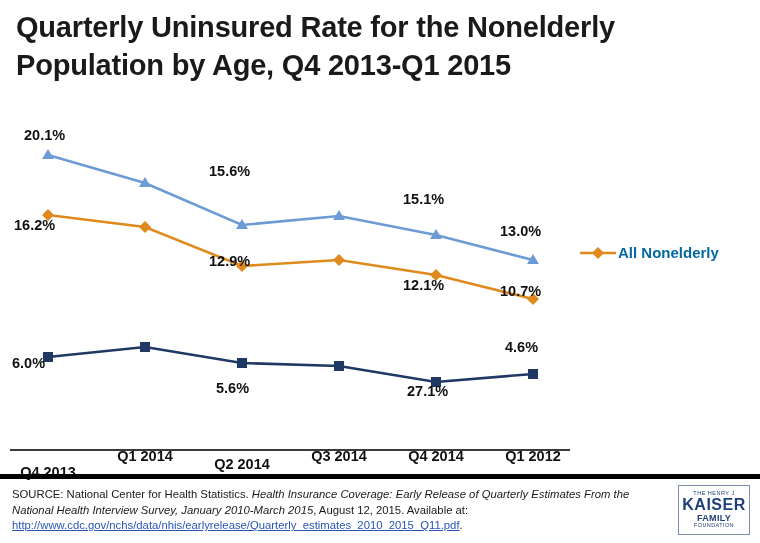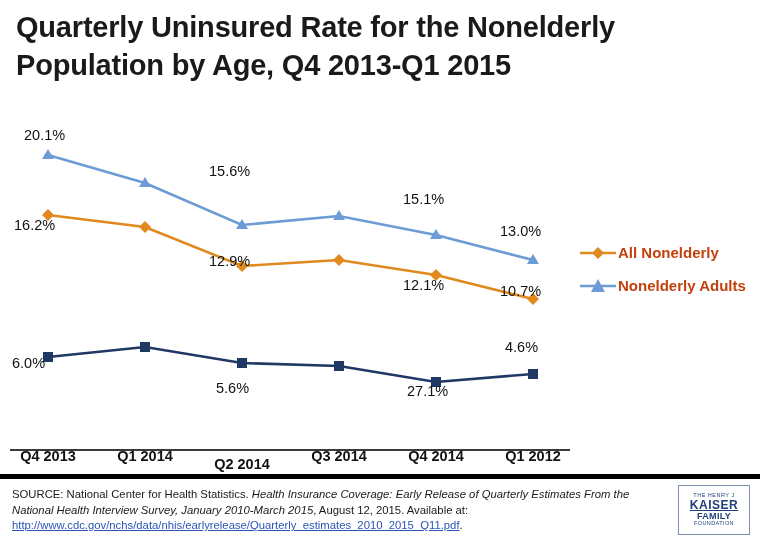--- a/index.html
+++ b/index.html
@@ -45,21 +45,21 @@
   .axis-label {
     position: absolute;
     font-size: 14.5px;
     font-weight: bold;
     color: #111111;
     text-align: center;
   }
   .dlabel {
     position: absolute;
     font-size: 14.5px;
-    font-weight: normal;
+    font-weight: bold;
     color: #111111;
     white-space: nowrap;
   }
   .legend {
     position: absolute;
     left: 578px;
     top: 236px;
     width: 180px;
   }
   .legend-row {
@@ -70,21 +70,21 @@
   .legend-mark {
     width: 40px;
     height: 18px;
     flex: 0 0 40px;
     position: relative;
   }
   .legend-mark svg { display: block; }
   .legend-text {
     font-size: 15px;
     font-weight: bold;
-    color: #c2410c;
+    color: #0369a1;
     white-space: nowrap;
   }
   .footer {
     position: absolute;
     left: 0;
     top: 474px;
     width: 760px;
     height: 69px;
     border-top: 5px solid #000000;
     box-sizing: border-box;
@@ -114,21 +114,21 @@
     border: 1px solid #7f8fb0;
     box-sizing: border-box;
     display: flex;
     flex-direction: column;
     align-items: center;
     justify-content: center;
     color: #1f3f7a;
     line-height: 1.05;
   }
   .kff .k1 { font-size: 5.5px; letter-spacing: .5px; }
-  .kff .k2 { font-size: 12px; font-weight: bold; letter-spacing: .5px; text-decoration: underline; }
+  .kff .k2 { font-size: 16px; font-weight: bold; letter-spacing: .5px; }
   .kff .k3 { font-size: 9px; font-weight: bold; letter-spacing: .3px; }
   .kff .k4 { font-size: 5.5px; letter-spacing: .4px; }
   .axis-band {
     position: absolute;
     left: 0;
     top: 440px;
     width: 760px;
     height: 34px;
   }
 </style>
@@ -181,46 +181,37 @@
     <div class="dlabel" style="left:12px;  top:252px;margin-top:8px;">6.0%</div>
     <div class="dlabel" style="left:216px; top:285px;">5.6%</div>
     <div class="dlabel" style="left:407px; top:288px;">27.1%</div>
     <div class="dlabel" style="left:505px; top:244px;">4.6%</div>
   </div>
 
   <div class="axis-band">
     <svg width="760" height="6">
       <line x1="10" y1="2" x2="570" y2="2" stroke="#3a3a3a" stroke-width="2"></line>
     </svg>
-    <div class="axis-label" style="left:0px;   top:8px; width:96px;">Q4 2013</div>
+    <div class="axis-label" style="left:0px;   top:24px; width:96px;">Q4 2013</div>
     <div class="axis-label" style="left:97px;  top:8px; width:96px;">Q1 2014</div>
     <div class="axis-label" style="left:194px; top:16px; width:96px;">Q2 2014</div>
     <div class="axis-label" style="left:291px; top:8px; width:96px;">Q3 2014</div>
     <div class="axis-label" style="left:388px; top:8px; width:96px;">Q4 2014</div>
     <div class="axis-label" style="left:485px; top:8px; width:96px;">Q1 2012</div>
   </div>
 
   <div class="legend">
     <div class="legend-row">
       <span class="legend-mark">
         <svg width="40" height="18">
             <line x1="2" y1="9" x2="38" y2="9" stroke="#E08A1E" stroke-width="2.6"></line>
             <polygon points="20,3 26,9 20,15 14,9" fill="#E08A1E"></polygon>
           </svg>
       </span>
       <span class="legend-text">All Nonelderly</span>
-    </div>
-    <div class="legend-row">
-      <span class="legend-mark">
-        <svg width="40" height="18">
-            <line x1="2" y1="9" x2="38" y2="9" stroke="#6C9BD6" stroke-width="2.6"></line>
-            <polygon points="20,2 27,15 13,15" fill="#6C9BD6"></polygon>
-          </svg>
-      </span>
-      <span class="legend-text">Nonelderly Adults</span>
     </div>
   </div>
 
   <div class="footer">
     <div class="src">
       <span>SOURCE: National Center for Health Statistics. </span><i>Health Insurance Coverage: Early Release of Quarterly Estimates From the National Health Interview Survey, January 2010-March 2015</i><span>, August 12, 2015. Available at:</span><br>
       <span class="link">http://www.cdc.gov/nchs/data/nhis/earlyrelease/Quarterly_estimates_2010_2015_Q11.pdf</span><span>.</span>
     </div>
     <div class="kff">
       <div class="k1">THE HENRY J</div>

